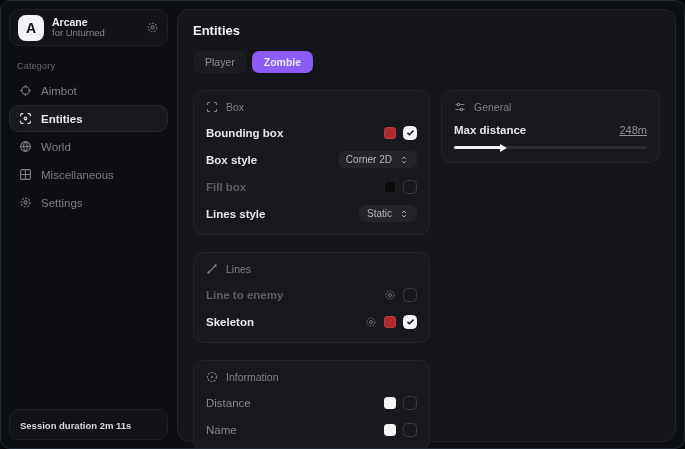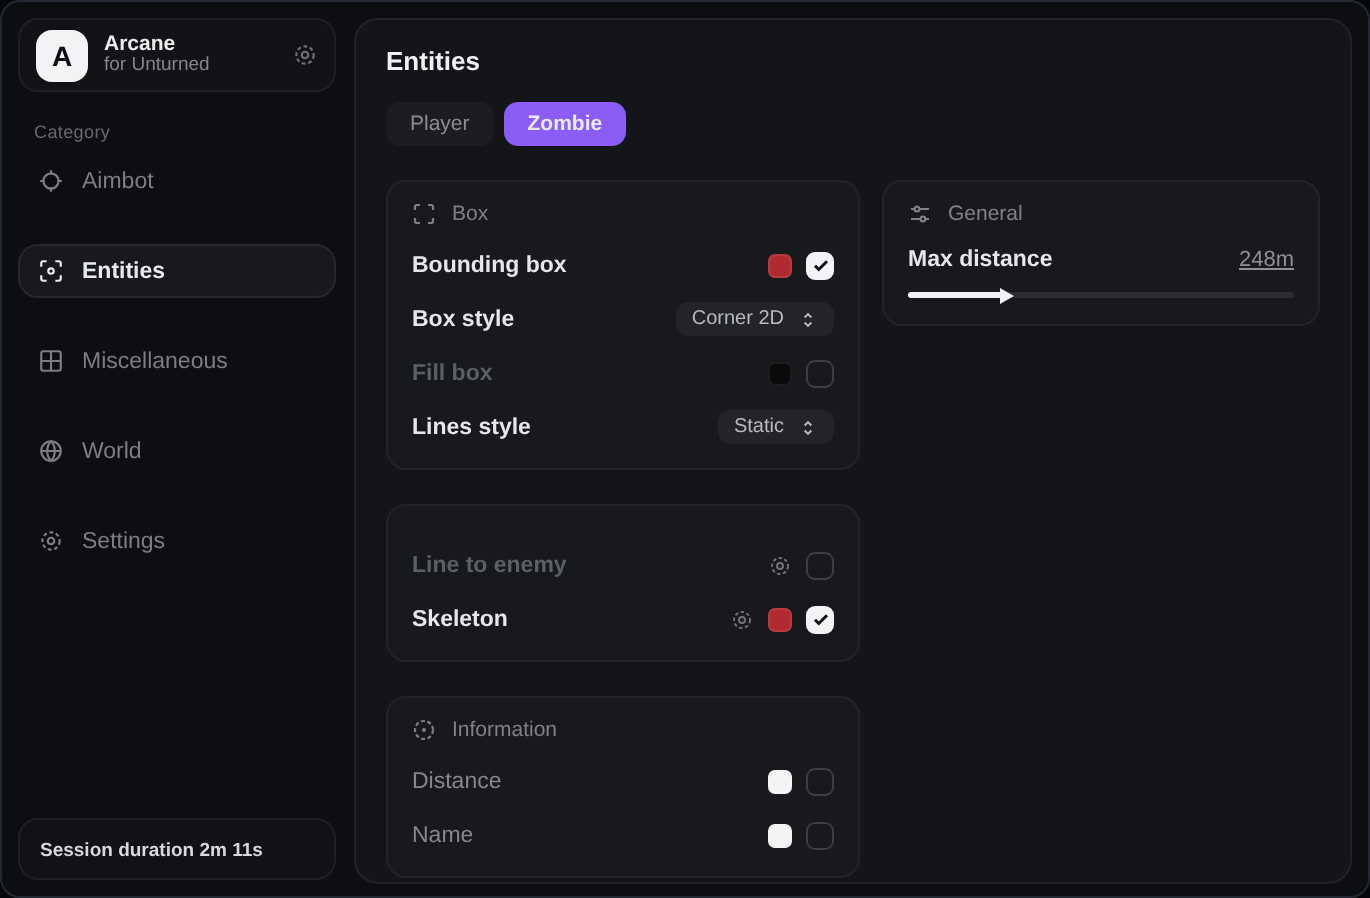--- a/index.html
+++ b/index.html
@@ -16,21 +16,21 @@
   }
   .logo {
     width:26px; height:26px; background:#f2f3f4; color:#0c0d10; border-radius:8px;
     display:flex; align-items:center; justify-content:center; font-weight:bold; font-size:14px;
   }
   .brand-text { display:flex; flex-direction:column; line-height:1.15; }
   .brand-name { color:#eceded; font-size:10.5px; font-weight:bold; }
   .brand-sub { color:#84868b; font-size:9.5px; }
   .brand-gear { margin-left:auto; color:#6f7176; display:flex; }
   .category-label { color:#67696e; font-size:9px; margin:15px 0 6px 8px; letter-spacing:.2px; }
-  .nav { display:flex; flex-direction:column; gap:18px; }
+  .nav { display:flex; flex-direction:column; gap:1px; }
   .nav-item {
     display:flex; align-items:center; gap:9px; height:27px; padding:0 9px; border-radius:10px;
     color:#7c7e84; font-size:11.5px; border:1px solid transparent; cursor:default;
   }
   .nav-item.active { background:#17191d; border-color:#26282d; color:#e9eaeb; font-weight:bold; }
   .nav-item .ico { display:flex; width:13px; justify-content:center; }
   .sub-card {
     margin-top:auto; background:#111215; border:1px solid #1f2026; border-radius:10px;
     padding:7px 10px 8px;
   }
@@ -115,34 +115,34 @@
           <svg width="13" height="13" viewBox="0 0 24 24" fill="none" stroke="currentColor" stroke-width="2">
             <path d="M3 8V5a2 2 0 0 1 2-2h3M16 3h3a2 2 0 0 1 2 2v3M21 16v3a2 2 0 0 1-2 2h-3M8 21H5a2 2 0 0 1-2-2v-3"></path>
             <circle cx="12" cy="12" r="2.5"></circle>
           </svg>
         </span>
         <span>Entities</span>
       </div>
       <div class="nav-item">
         <span class="ico">
           <svg width="13" height="13" viewBox="0 0 24 24" fill="none" stroke="currentColor" stroke-width="2">
+            <circle cx="12" cy="12" r="9"></circle>
+              <path d="M3 12h18M12 3c2.5 2.5 3.5 5.5 3.5 9s-1 6.5-3.5 9c-2.5-2.5-3.5-5.5-3.5-9s1-6.5 3.5-9z"></path>
+          </svg>
+        </span>
+        <span>World</span>
+      </div>
+      <div class="nav-item">
+        <span class="ico">
+          <svg width="13" height="13" viewBox="0 0 24 24" fill="none" stroke="currentColor" stroke-width="2">
             <rect x="3" y="3" width="18" height="18" rx="2"></rect>
               <path d="M3 12h18M12 3v18"></path>
           </svg>
         </span>
         <span>Miscellaneous</span>
-      </div>
-      <div class="nav-item">
-        <span class="ico">
-          <svg width="13" height="13" viewBox="0 0 24 24" fill="none" stroke="currentColor" stroke-width="2">
-            <circle cx="12" cy="12" r="9"></circle>
-              <path d="M3 12h18M12 3c2.5 2.5 3.5 5.5 3.5 9s-1 6.5-3.5 9c-2.5-2.5-3.5-5.5-3.5-9s1-6.5 3.5-9z"></path>
-          </svg>
-        </span>
-        <span>World</span>
       </div>
       <div class="nav-item">
         <span class="ico">
           <svg width="13" height="13" viewBox="0 0 24 24" fill="none" stroke="currentColor" stroke-width="2">
             <circle cx="12" cy="12" r="8" stroke-dasharray="3.5 2.5"></circle>
               <circle cx="12" cy="12" r="3"></circle>
           </svg>
         </span>
         <span>Settings</span>
       </div>
@@ -213,20 +213,30 @@
               <span>
                 <svg width="10" height="10" viewBox="0 0 24 24" fill="none" stroke="currentColor" stroke-width="2.4">
                   <path d="M8 9l4-4 4 4M8 15l4 4 4-4"></path>
                 </svg>
               </span>
             </span>
           </div>
         </div>
 
         <div class="card">
+          <div class="card-head">
+            <span>
+              <svg width="12" height="12" viewBox="0 0 24 24" fill="none" stroke="currentColor" stroke-width="2.2">
+                <path d="M5 19L19 5"></path>
+                  <circle cx="5" cy="19" r="1.3" fill="currentColor"></circle>
+                  <circle cx="19" cy="5" r="1.3" fill="currentColor"></circle>
+              </svg>
+            </span>
+            <span>Lines</span>
+          </div>
 
           <div class="row">
             <span class="row-label dim">Line to enemy</span>
             <span class="controls">
               <span class="row-gear">
                 <svg width="12" height="12" viewBox="0 0 24 24" fill="none" stroke="currentColor" stroke-width="2">
                   <circle cx="12" cy="12" r="8" stroke-dasharray="3.5 2.5"></circle>
                     <circle cx="12" cy="12" r="3"></circle>
                 </svg>
               </span>

